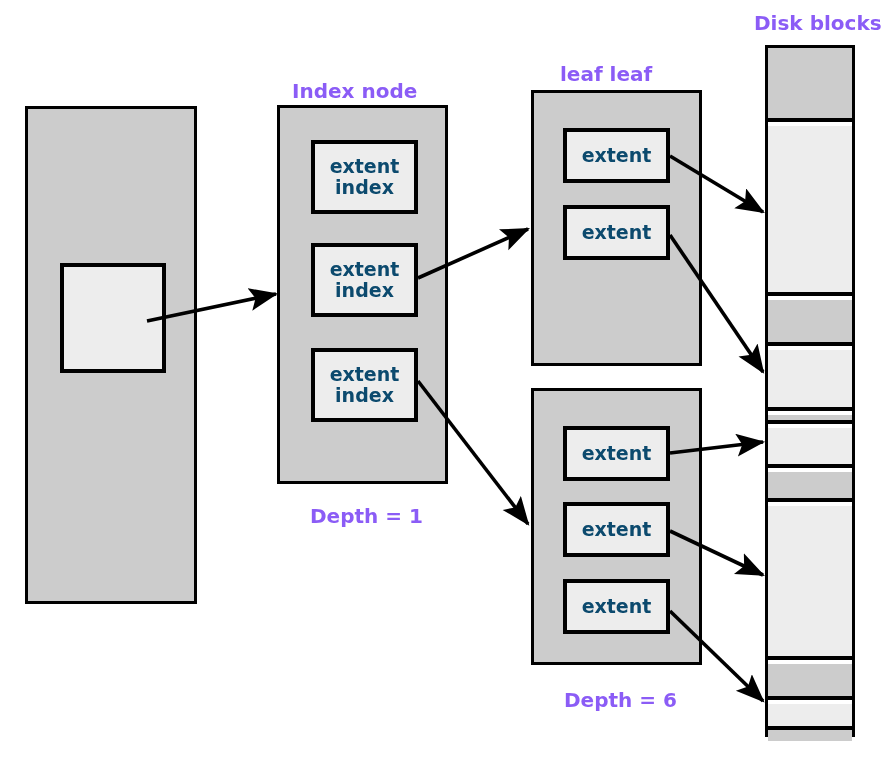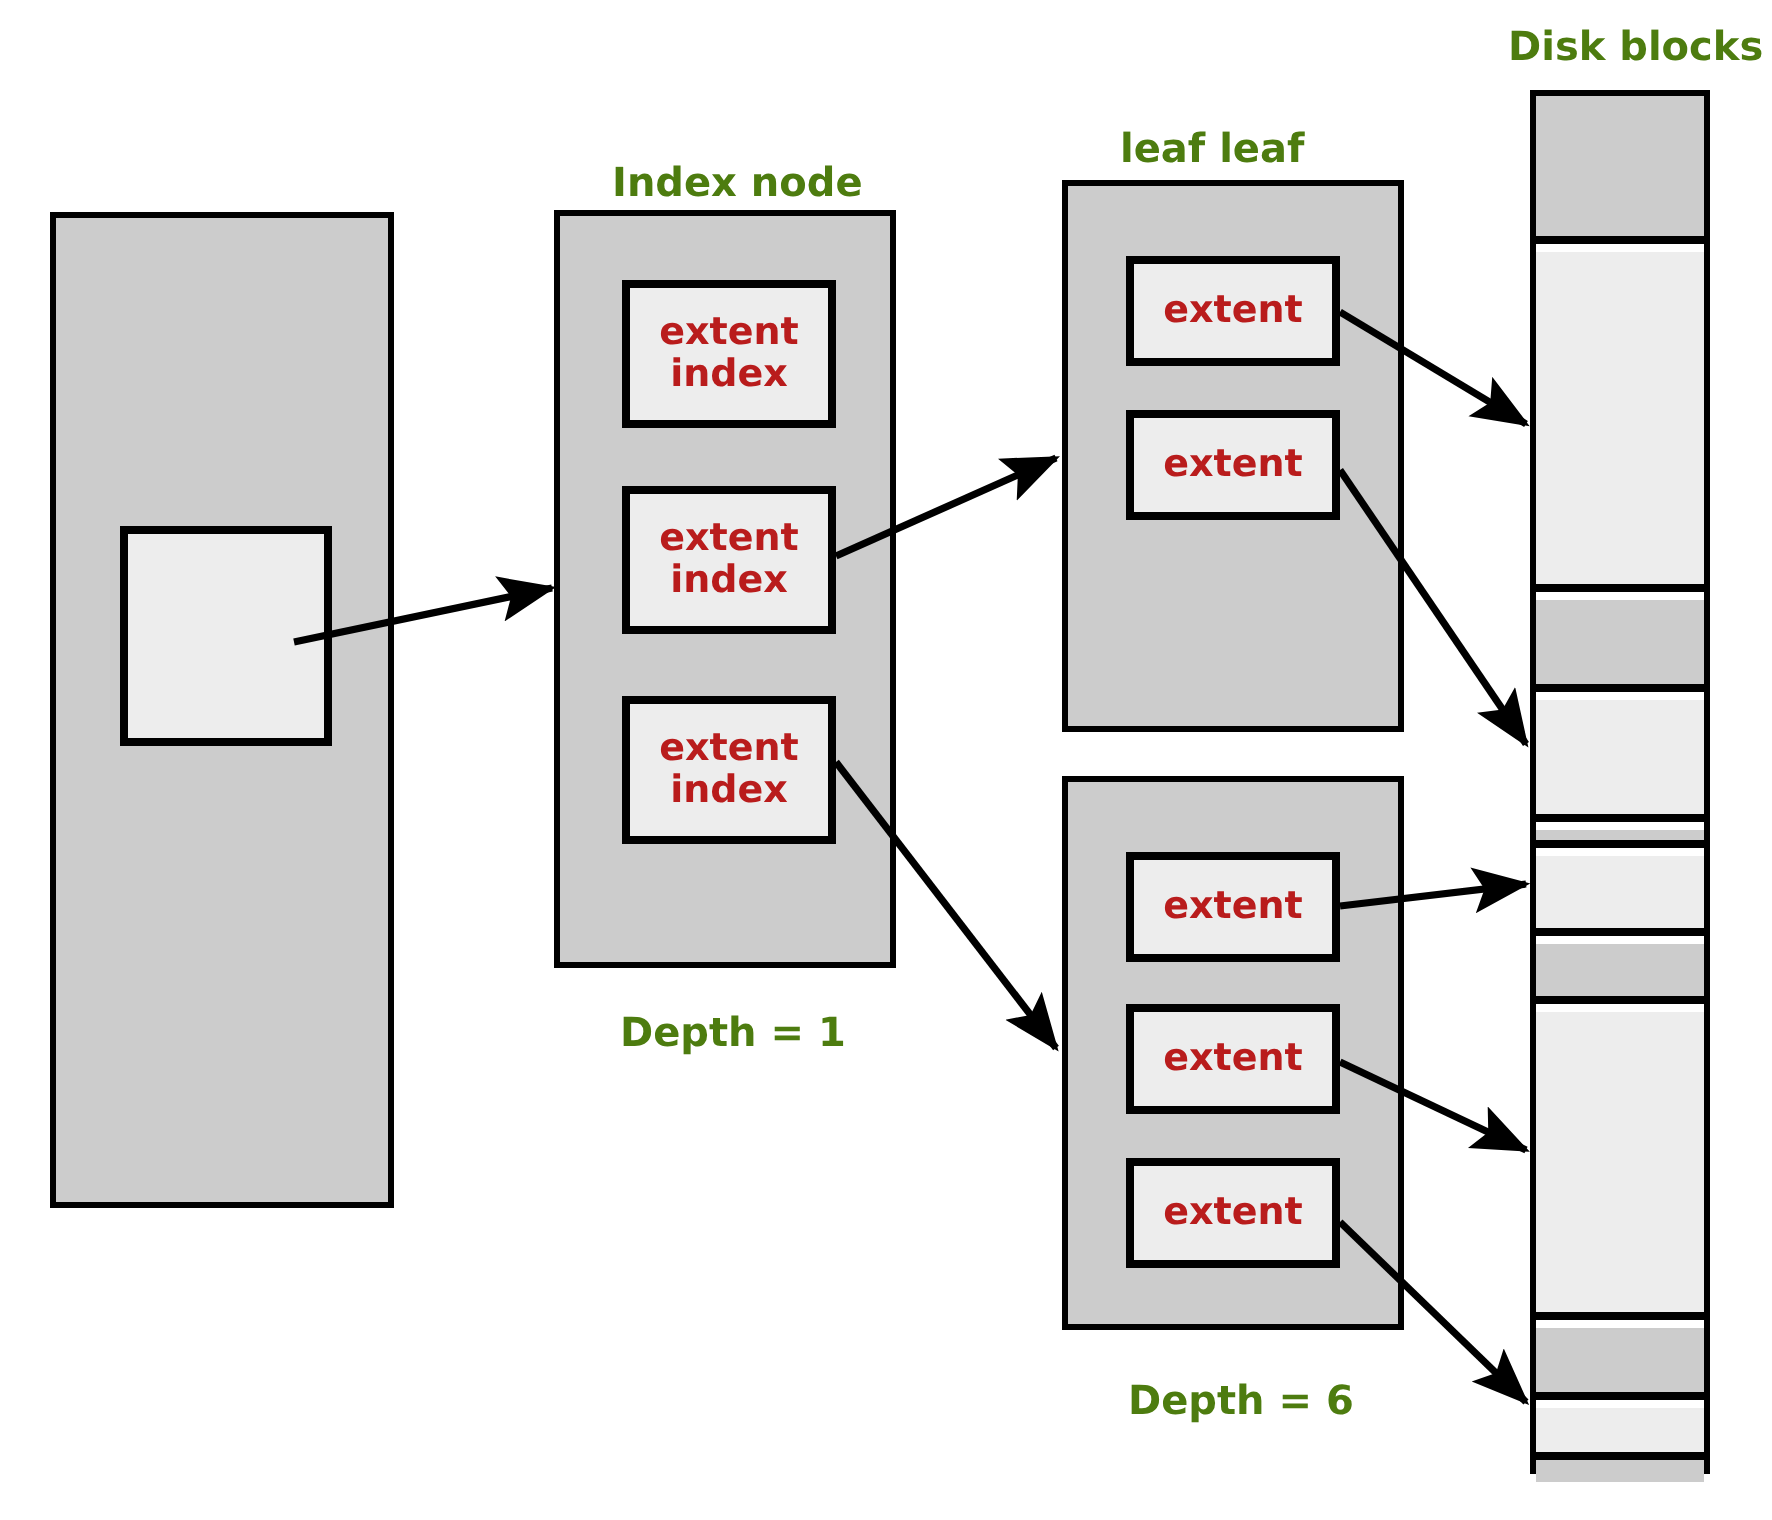--- a/index.html
+++ b/index.html
@@ -1,37 +1,37 @@
 <!DOCTYPE html>
 <html><head>
 <meta charset="utf-8">
 <style>
   html,body{margin:0;padding:0;background:#ffffff;}
   body{width:886px;height:760px;position:relative;overflow:hidden;
        font-family:"DejaVu Sans","Liberation Sans",sans-serif;}
   #stage{position:absolute;left:0;top:0;width:886px;height:760px;}
   svg.layer{position:absolute;left:0;top:0;width:886px;height:760px;}
-  .lbl{position:absolute;font-weight:bold;color:#4d7c0f;white-space:nowrap;}
+  .lbl{position:absolute;font-weight:bold;color:#8b5cf6;white-space:nowrap;}
   .title{font-size:20px;}
   .depth{font-size:20px;}
   .node{position:absolute;background:#cccccc;border:3px solid #000;box-sizing:border-box;}
   .cell{position:absolute;background:#ededed;border:4px solid #000;box-sizing:border-box;
         display:flex;align-items:center;justify-content:center;flex-direction:column;
-        font-weight:bold;font-size:19px;line-height:1.12;color:#b91c1c;text-align:center;}
+        font-weight:bold;font-size:19px;line-height:1.12;color:#0c4a6e;text-align:center;}
   .inodecell{position:absolute;background:#ededed;border:4px solid #000;box-sizing:border-box;}
   .diskcol{position:absolute;border:3px solid #000;box-sizing:border-box;background:#ffffff;}
   .blk{position:absolute;left:0;box-sizing:border-box;}
   .blk.sep{border-bottom:4px solid #000;}
 </style>
 </head>
 <body>
 
 <div id="stage">
 
-  <div class="lbl title" id="t-index" style="left: 306px; top: 79px; text-align: right;">Index node</div>
+  <div class="lbl title" id="t-index" style="left: 292px; top: 79px; text-align: right;">Index node</div>
   <div class="lbl title" id="t-leaf" style="left: 560px; top: 62px;">leaf leaf</div>
   <div class="lbl title" id="t-disk" style="left: 754px; top: 11px;">Disk blocks</div>
 
   <div class="node" id="n-inode" style="left: 25px; top: 106px; width: 172px; height: 498px;">
   </div>
   <div class="inodecell" id="n-inode-iblock" style="left: 60px; top: 263px; width: 106px; height: 110px;"></div>
 
   <div class="node" id="n-index" style="left: 277px; top: 105px; width: 171px; height: 379px;"></div>
   <div class="cell" id="ix-0" style="left: 311px; top: 140px; width: 107px; height: 74px;">
     <span>extent</span>

